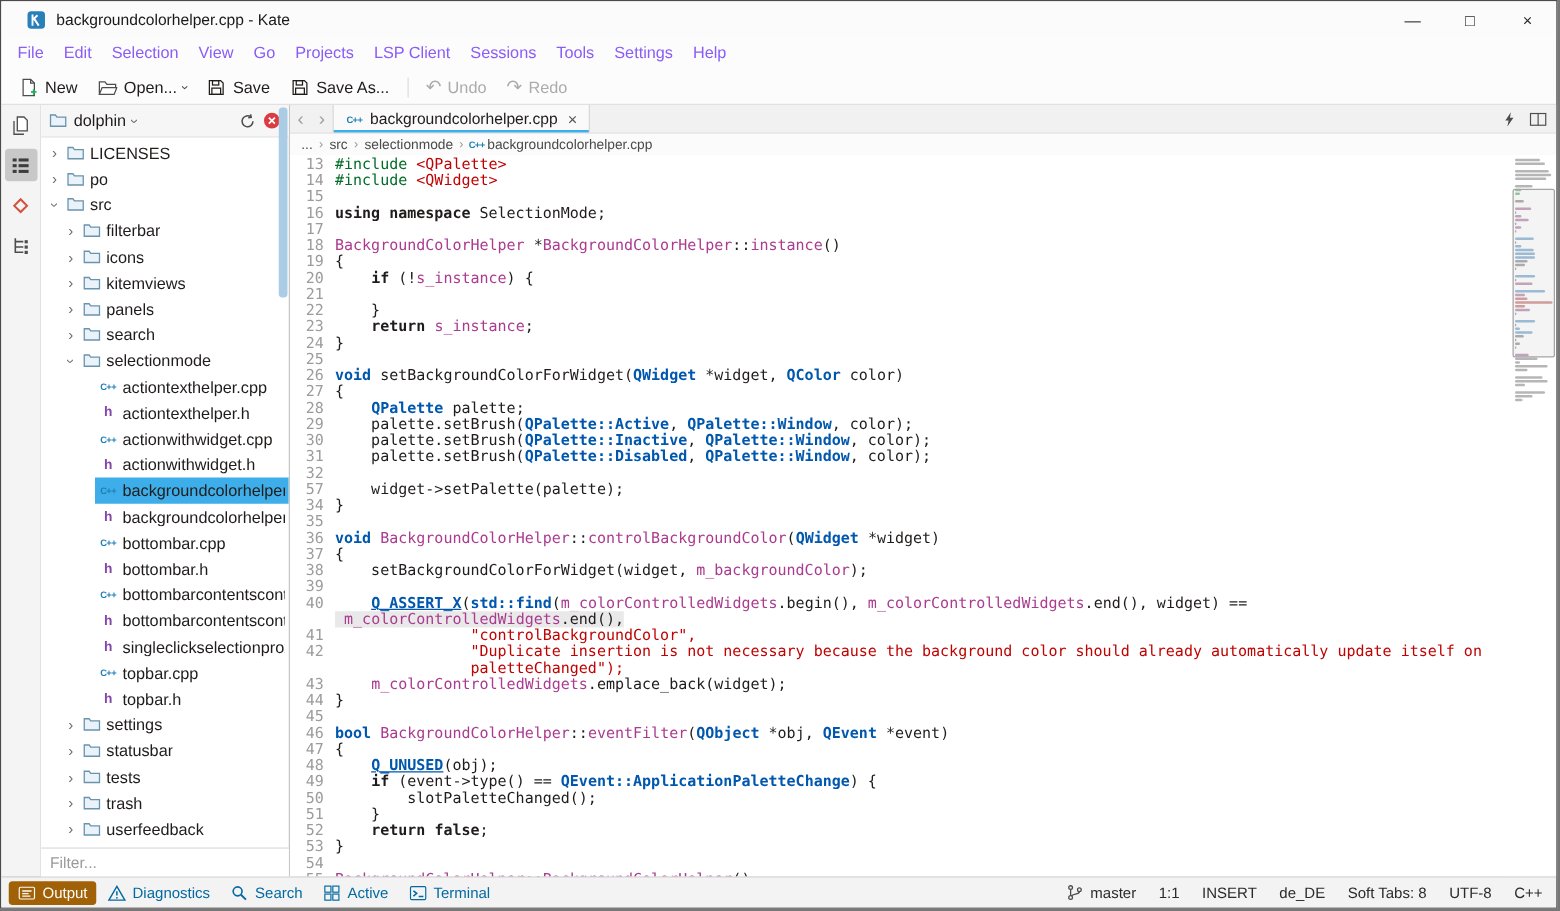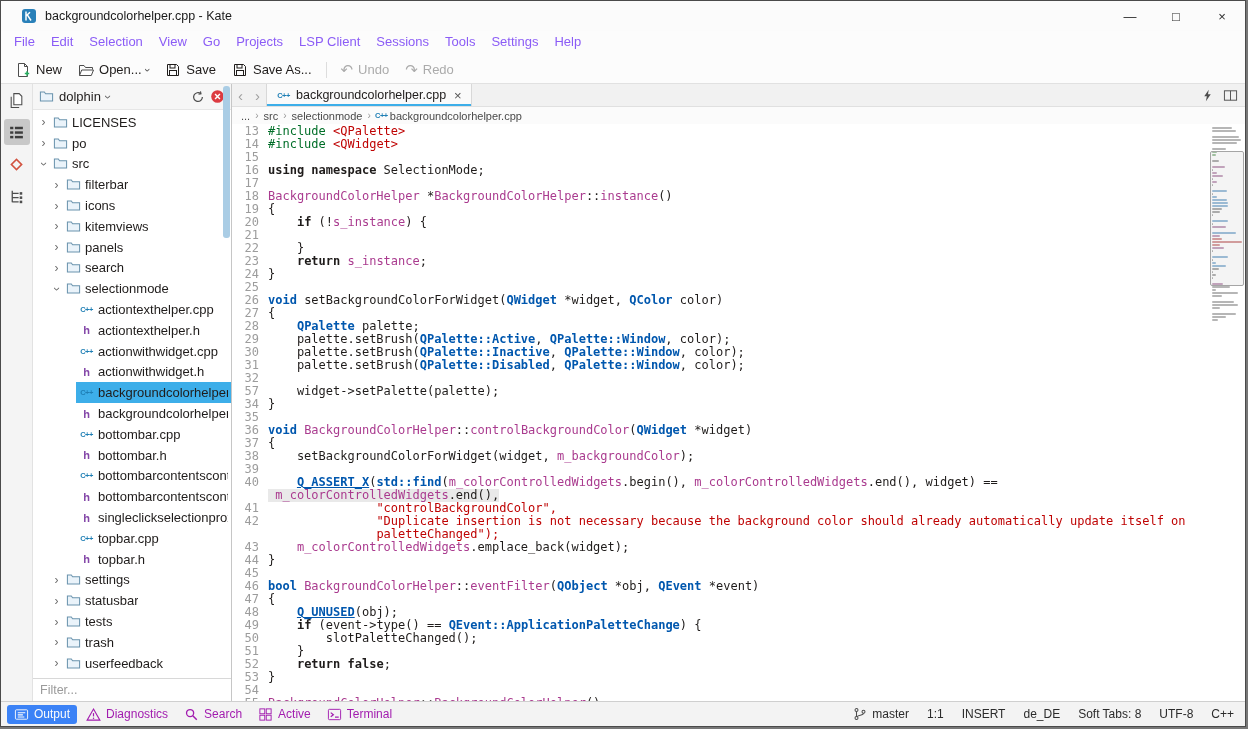--- a/index.html
+++ b/index.html
@@ -76,23 +76,23 @@
   .tk-mem{color:#aa3b8f}
   .tk-fn{color:#aa3b8f}
   .tk-mac{color:#0057ae;font-weight:bold;text-decoration:underline}
   
   .minimap{position:absolute;top:0;right:0;bottom:0;width:36px;background:#fff;padding-top:3px}
   .mm-bar{height:2px;margin:0 3px 1px 3px;border-radius:1px}
   .mm-gap{height:3px}
   .mm-view{position:absolute;left:1px;right:1px;border:1px solid #a5a5a5;background:rgba(110,110,110,0.08);border-radius:2px}
   
   .statusbar{height:25px;flex:none;border-top:1px solid #cfcfcf;background:#f3f3f3;display:flex;align-items:center;font-size:12px;color:#1f1c1b;padding:0 6px;gap:2px}
-  .sb-btn{display:flex;align-items:center;gap:5px;padding:2px 7px;border-radius:3px;color:#a21caf}
+  .sb-btn{display:flex;align-items:center;gap:5px;padding:2px 7px;border-radius:3px;color:#0369a1}
   .sb-btn svg{display:block}
-  .sb-btn.active{background:#3b82f6;color:#fbfbfb}
+  .sb-btn.active{background:#a16207;color:#fbfbfb}
   .sb-right{margin-left:auto;display:flex;align-items:flex-start;gap:18px;padding-right:5px;color:#2b2b2b}
   .sb-item{display:flex;align-items:center;gap:5px}
 </style>
 </head>
 <body>
 
 <div class="window">
 
   <div class="titlebar">
     <span class="ic" id="logo">

